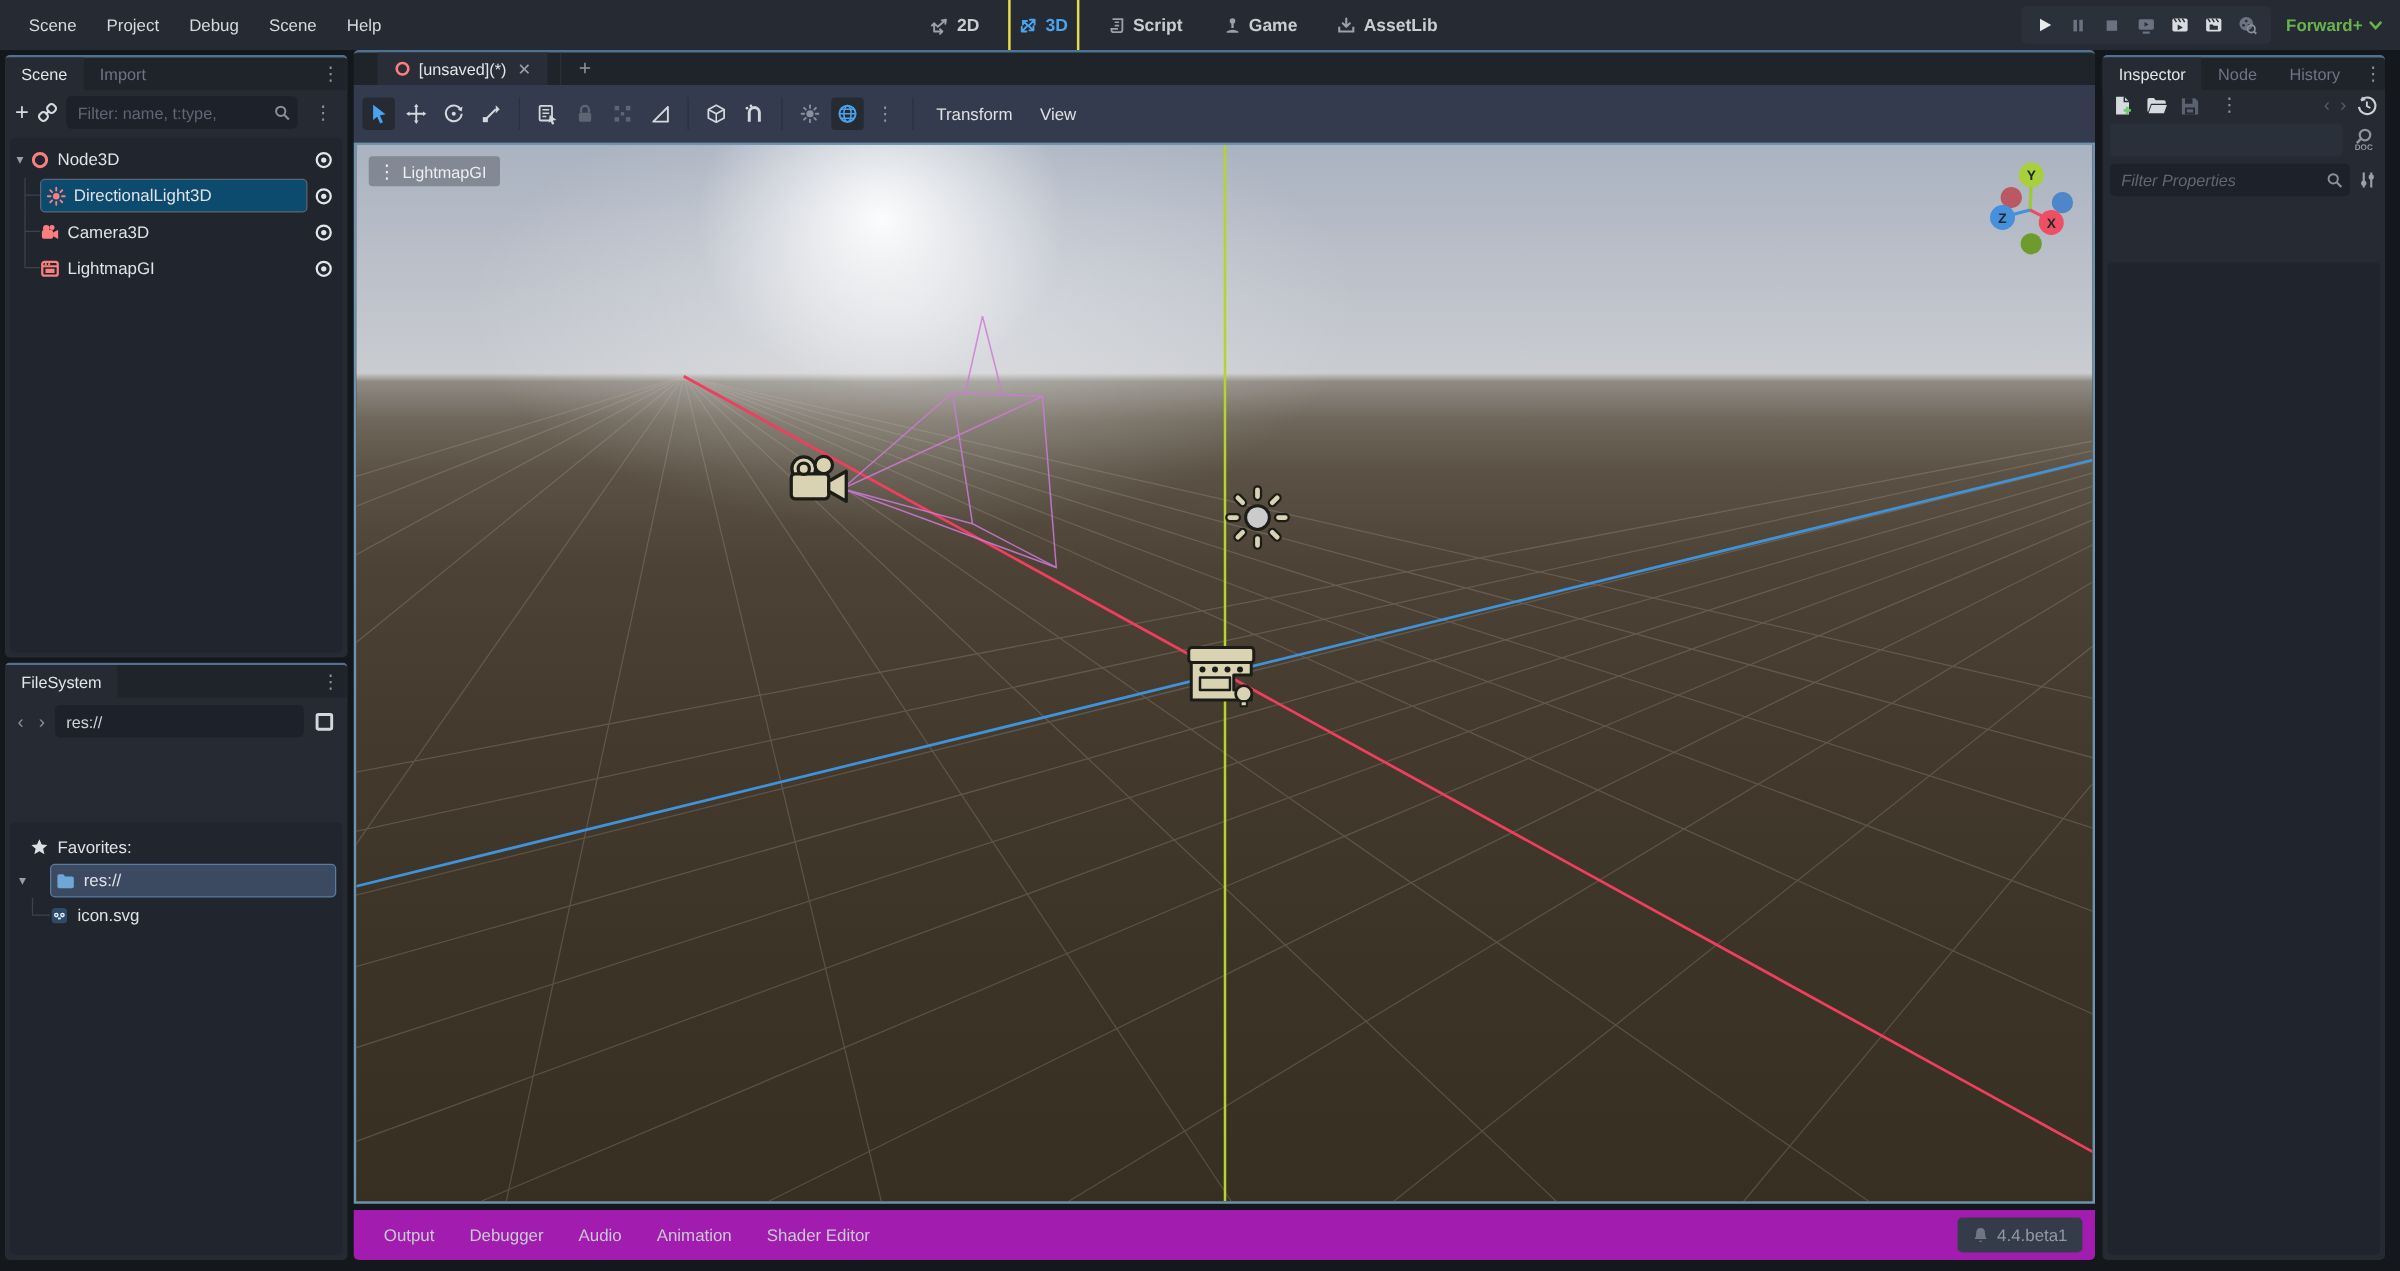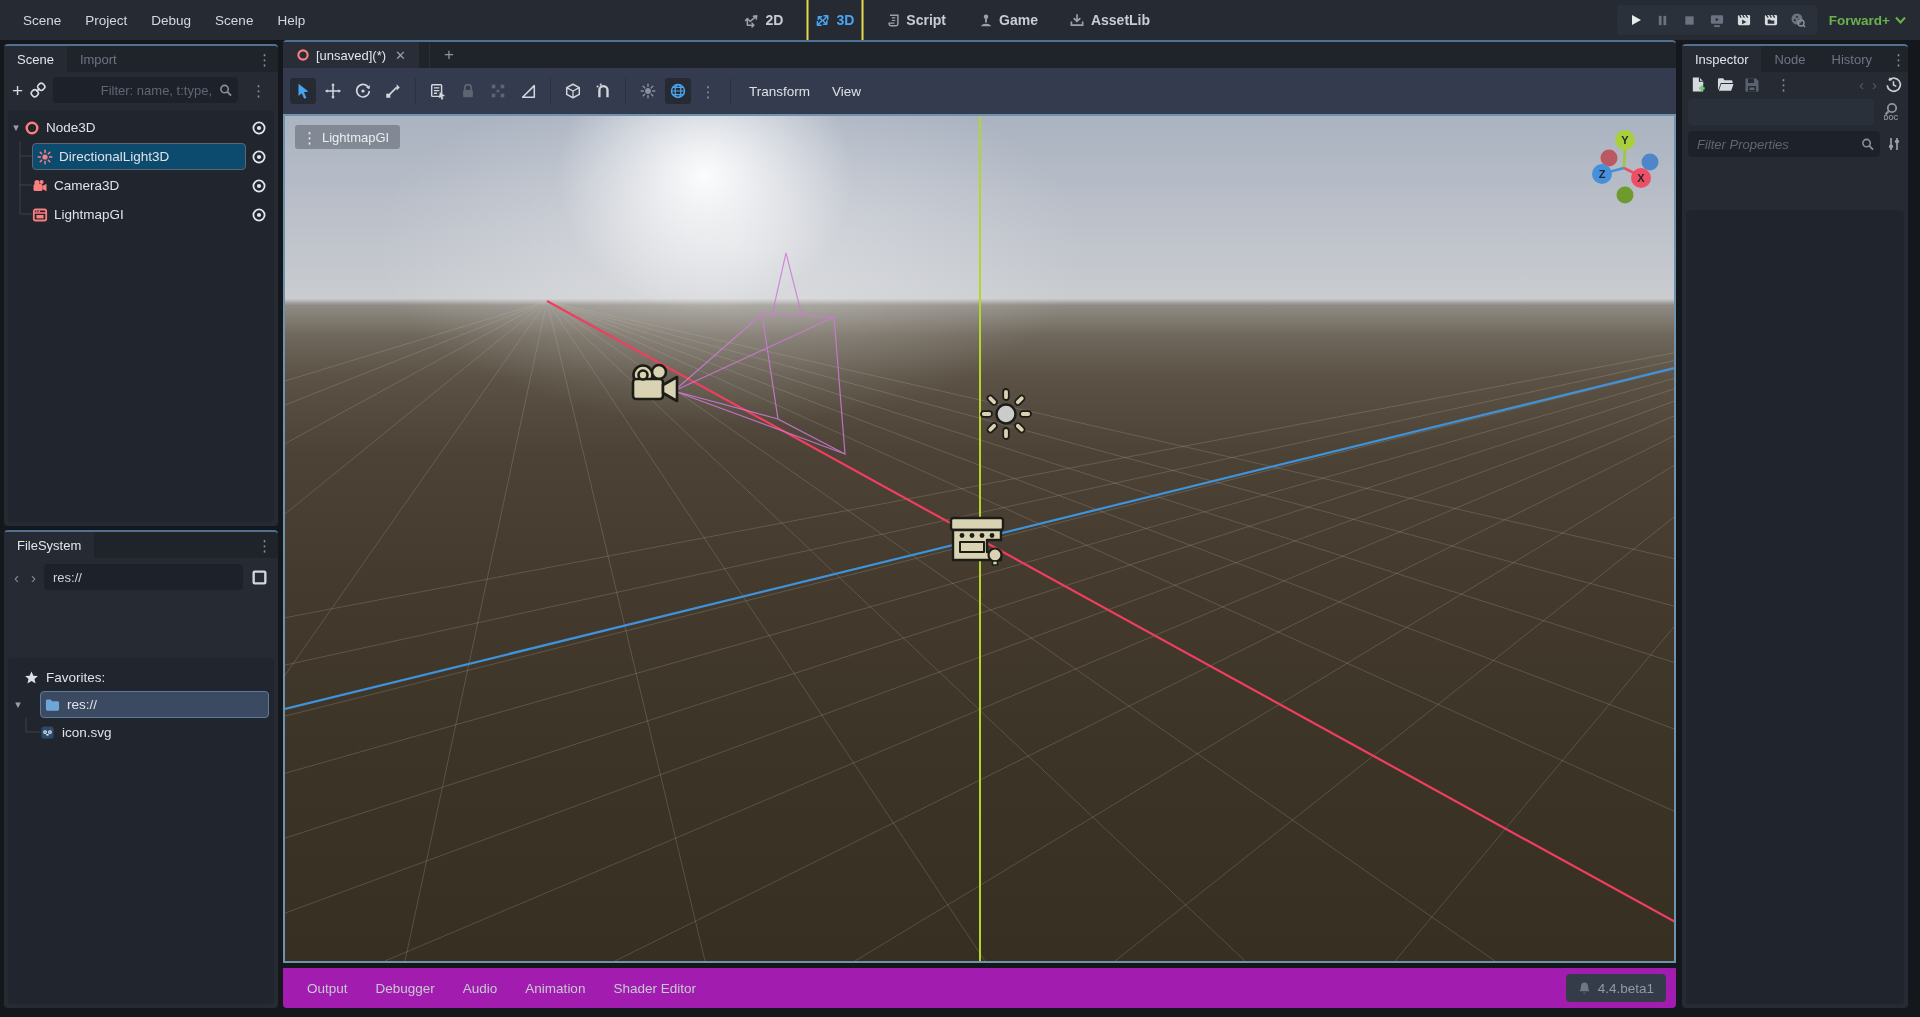--- a/index.html
+++ b/index.html
@@ -29,21 +29,21 @@
   .dots-v { color:#8d939e; font-size:15px; line-height:1; padding:0 6px; display:flex; align-items:center; }
   .inset { background:#21262e; border-radius:4px; position:absolute; left:4px; right:4px; bottom:4px; overflow:hidden; }
   .srch-input { background:#1d222a; border:none; outline:none; border-radius:4px; color:#cfd3d8; font-size:13px; padding:0 26px 0 9px; height:26px; font-family:"Liberation Sans",sans-serif; }
   .srch-input::placeholder { color:#5f6774; }
   .mag { position:absolute; right:6px; top:50%; transform:translateY(-50%); }
 
   
   #scene-dock { left:4px; top:44px; width:274px; height:482px; }
   #scene-toolbar { display:flex; align-items:center; gap:7px; padding:5px 6px 3px 8px; }
   #scene-toolbar .grow { flex:1; position:relative; display:flex; }
-  #scene-toolbar .grow input { width:100%;text-align:right; }
+  #scene-toolbar .grow input { width:100%; }
   #scene-tree { top:66px; }
   .trow { display:flex; align-items:center; height:29px; position:relative; padding-right:4px; }
   .trow .label { margin-left:6px; font-size:13.5px; color:#dfe2e7; white-space:nowrap; }
   .trow .eye { margin-left:auto; width:22px; display:flex; justify-content:center; }
   .selbox { display:flex; align-items:center; flex:1; height:27px; border:1px solid #5c6572; background:#0c4a6e; border-radius:4px; padding-left:4px; margin-right:2px; }
   .guide { flex:none; }
   .chev { color:#9aa0a9; font-size:11px; width:16px; text-align:center; flex:none; }
 
   
   #fs-dock { left:4px; top:530px; width:274px; height:478px; }
@@ -53,21 +53,21 @@
   #fs-filter { display:flex; align-items:center; gap:6px; padding:4px 6px 2px 6px; }
   #fs-filter .grow { flex:1; position:relative; display:flex; }
   #fs-filter .grow input { width:100%; }
   #fs-tree { top:128px; }
   .fsrow { display:flex; align-items:center; height:28px; padding-left:6px; }
   .fsrow .label { margin-left:7px; font-size:13.5px; color:#dfe2e7; }
   .fsrow.selected { background:#3c4a61; border:1px solid #5a7aa0; border-radius:4px; margin:0 5px 0 14px; padding-left:4px; height:27px; }
 
   
   #center-tabstrip { left:283px; top:40px; width:1393px; }
-  #vp-tab { background:#282d37; }
+  #vp-tab { background:#282d37;margin-left:19px; }
   .tab-close { color:#9aa0a9; font-size:13px; margin-left:3px; }
   #newtab-btn { display:flex; align-items:center; padding:0 14px; color:#8d939e; font-size:17px; border-left:1px solid #2a2f38; margin-left:10px; }
   #vp-toolbar { position:absolute; left:283px; top:68px; width:1393px; height:46px; background:#343b4e; display:flex; align-items:center; padding-left:5px; }
   .tool-btn { width:26px; height:26px; margin:0 2px; border-radius:3px; display:flex; align-items:center; justify-content:center; }
   .tool-btn.active { background:#262b33; }
   .tool-sep { width:1px; height:26px; background:#2b3140; margin:0 7px; }
   .tb-menu { color:#dde0e4; font-size:13.5px; padding:0 11px; }
 
   
   #viewport { position:absolute; left:283px; top:114px; width:1393px; height:849px; border:2px solid #6f92ad; overflow:hidden;

